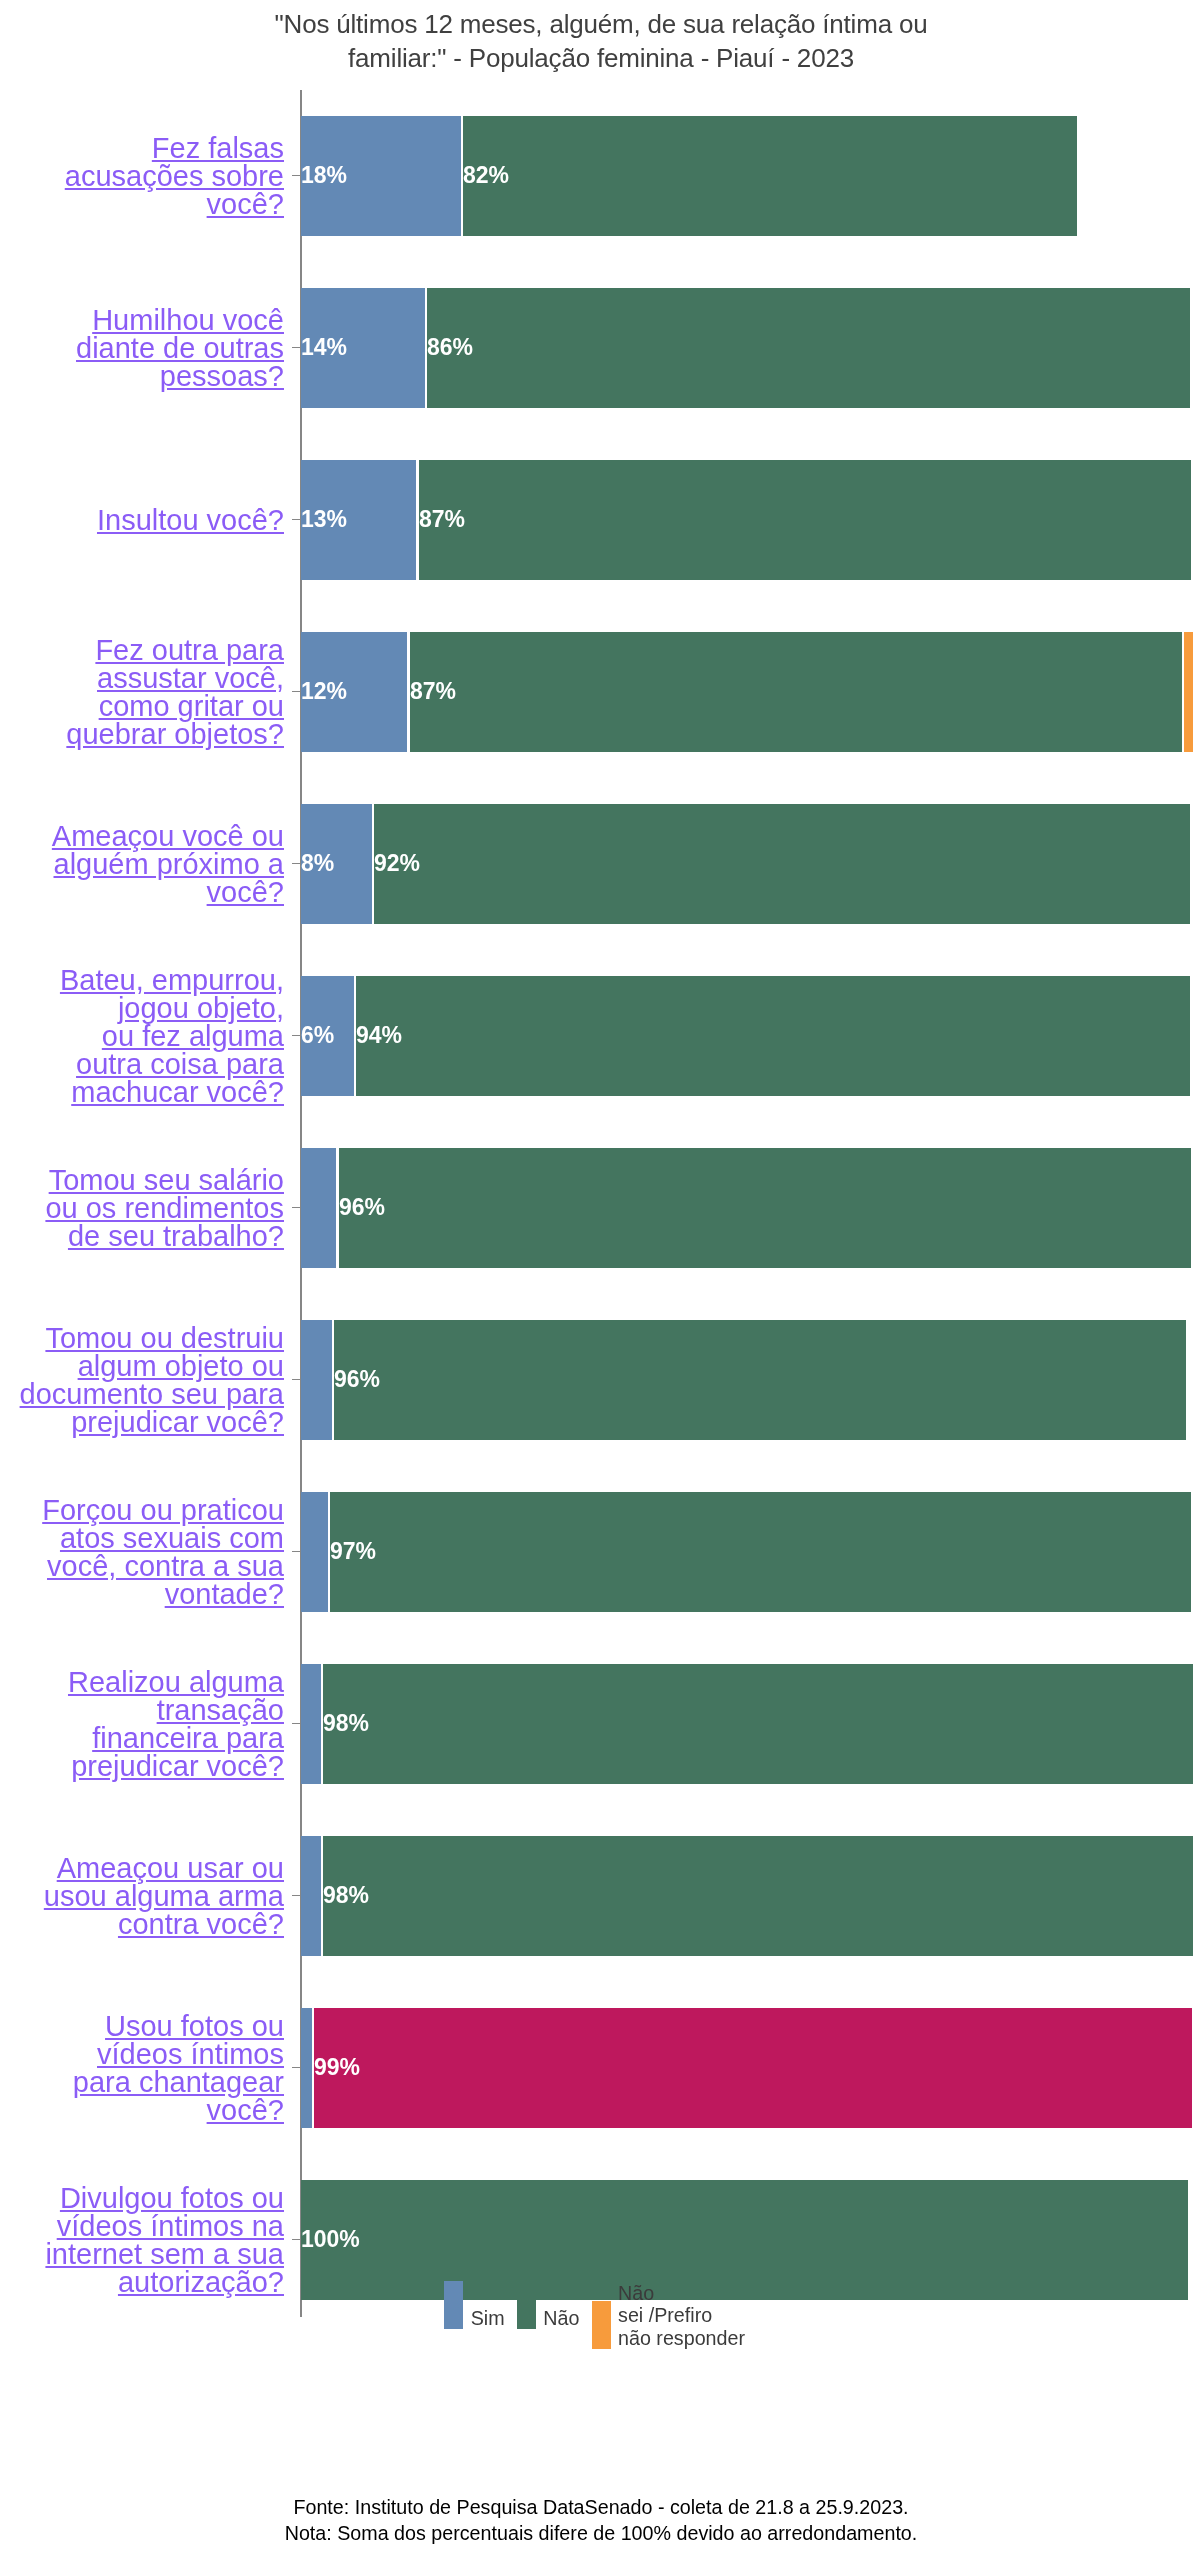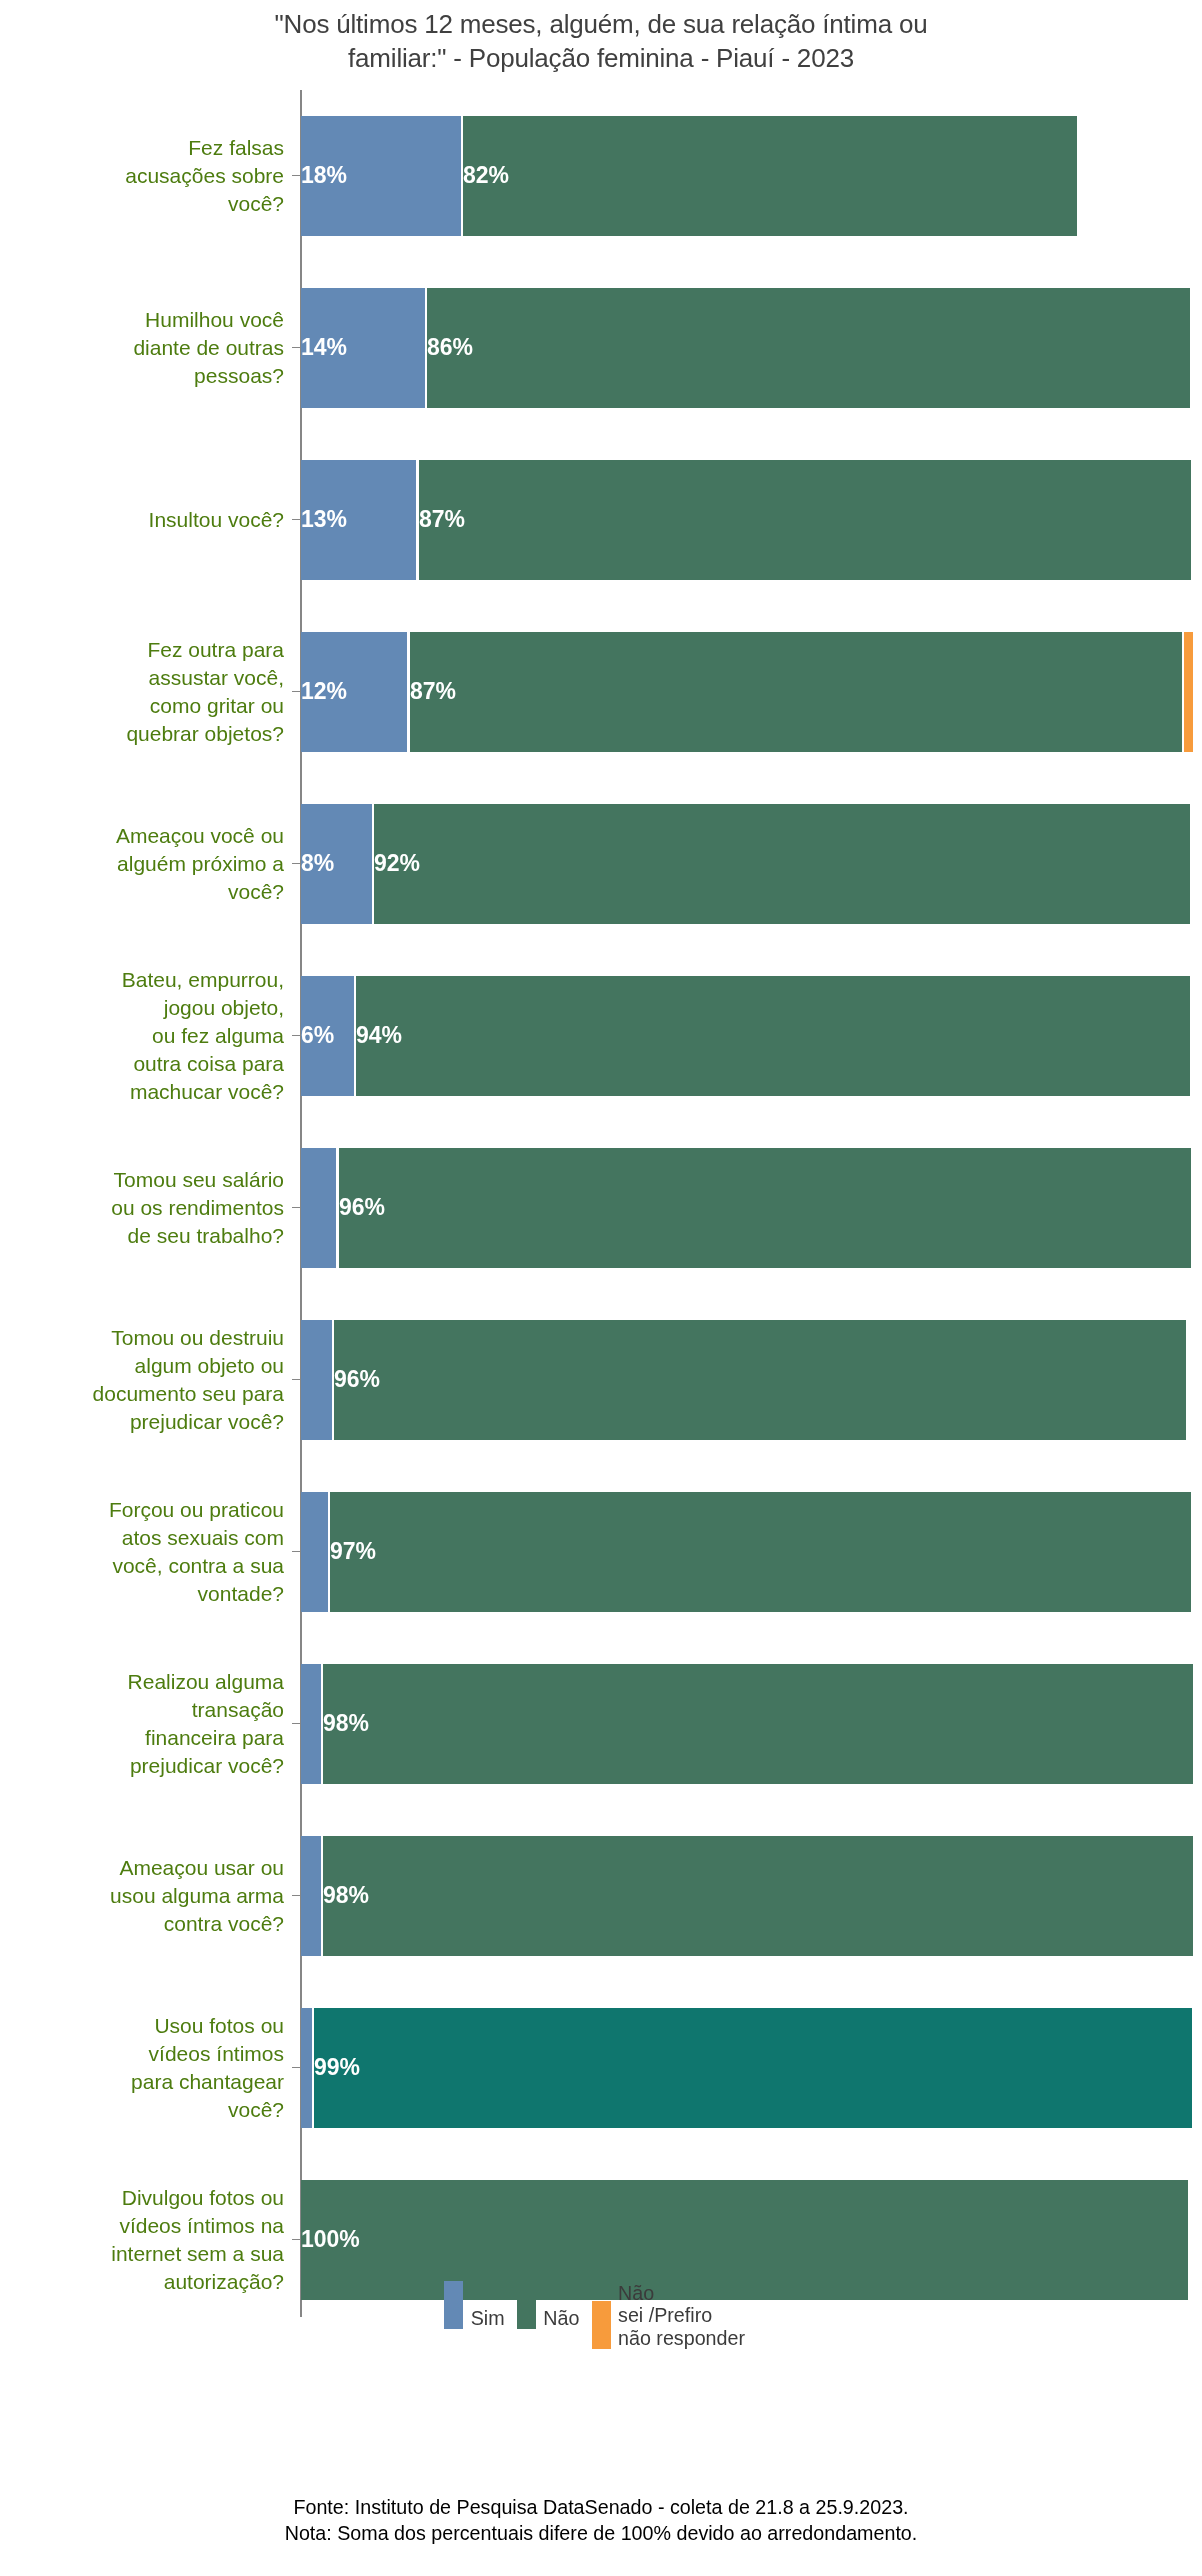--- a/index.html
+++ b/index.html
@@ -65,25 +65,26 @@
   .row-label {
     position: absolute;
     left: 0px;
     width: 292px;
     top: 0;
     height: 172px;
     display: flex;
     align-items: center;
     justify-content: flex-end;
     text-align: right;
-    font-size: 21px;
+    font-size: 29px;
     line-height: 28px;
-    color: #4d7c0f;
+    color: #8b5cf6;
     padding-right: 8px;
     box-sizing: border-box;
+    text-decoration: underline;
   }
   .row-label span { display: block; }
 
   .tick {
     position: absolute;
     left: 292px;
     top: 50%;
     margin-top: -0.9px;
     width: 8px;
     height: 1.8px;
@@ -366,21 +367,21 @@
           <div>
             <span>Usou fotos ou</span>
             <span>vídeos íntimos</span>
             <span>para chantagear</span>
             <span>você?</span>
           </div>
         </div>
         <div class="tick"></div>
         <div class="bar-track">
           <div class="seg" style="left: 0px; width: 10.6px; background: rgb(99, 137, 181);"></div>
-          <div class="seg" style="left: 13px; width: 878px; background: #0f766e;">
+          <div class="seg" style="left: 13px; width: 878px; background: #be185d;">
             <span class="seg-label">99%</span>
           </div>
         </div>
       </div>
       <div class="bar-row">
         <div class="row-label">
           <div>
             <span>Divulgou fotos ou</span>
             <span>vídeos íntimos na</span>
             <span>internet sem a sua</span>

